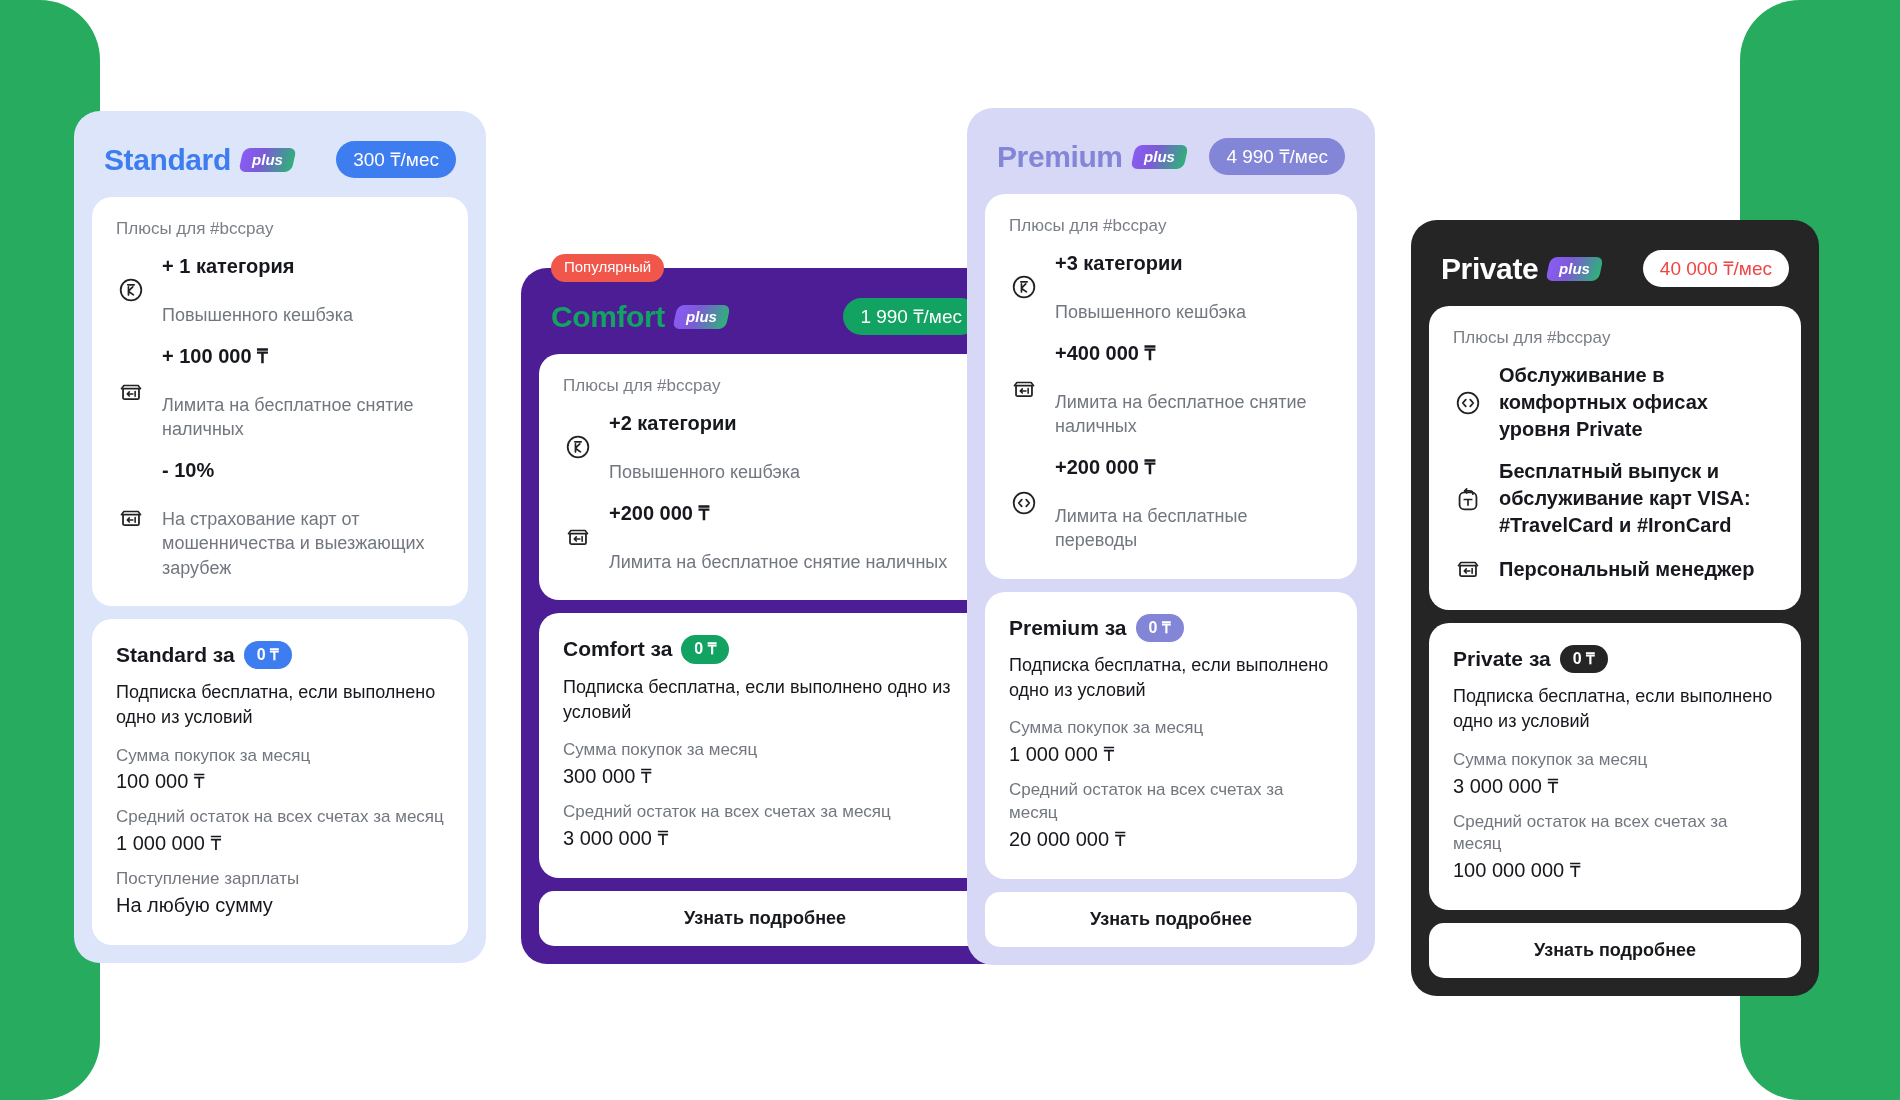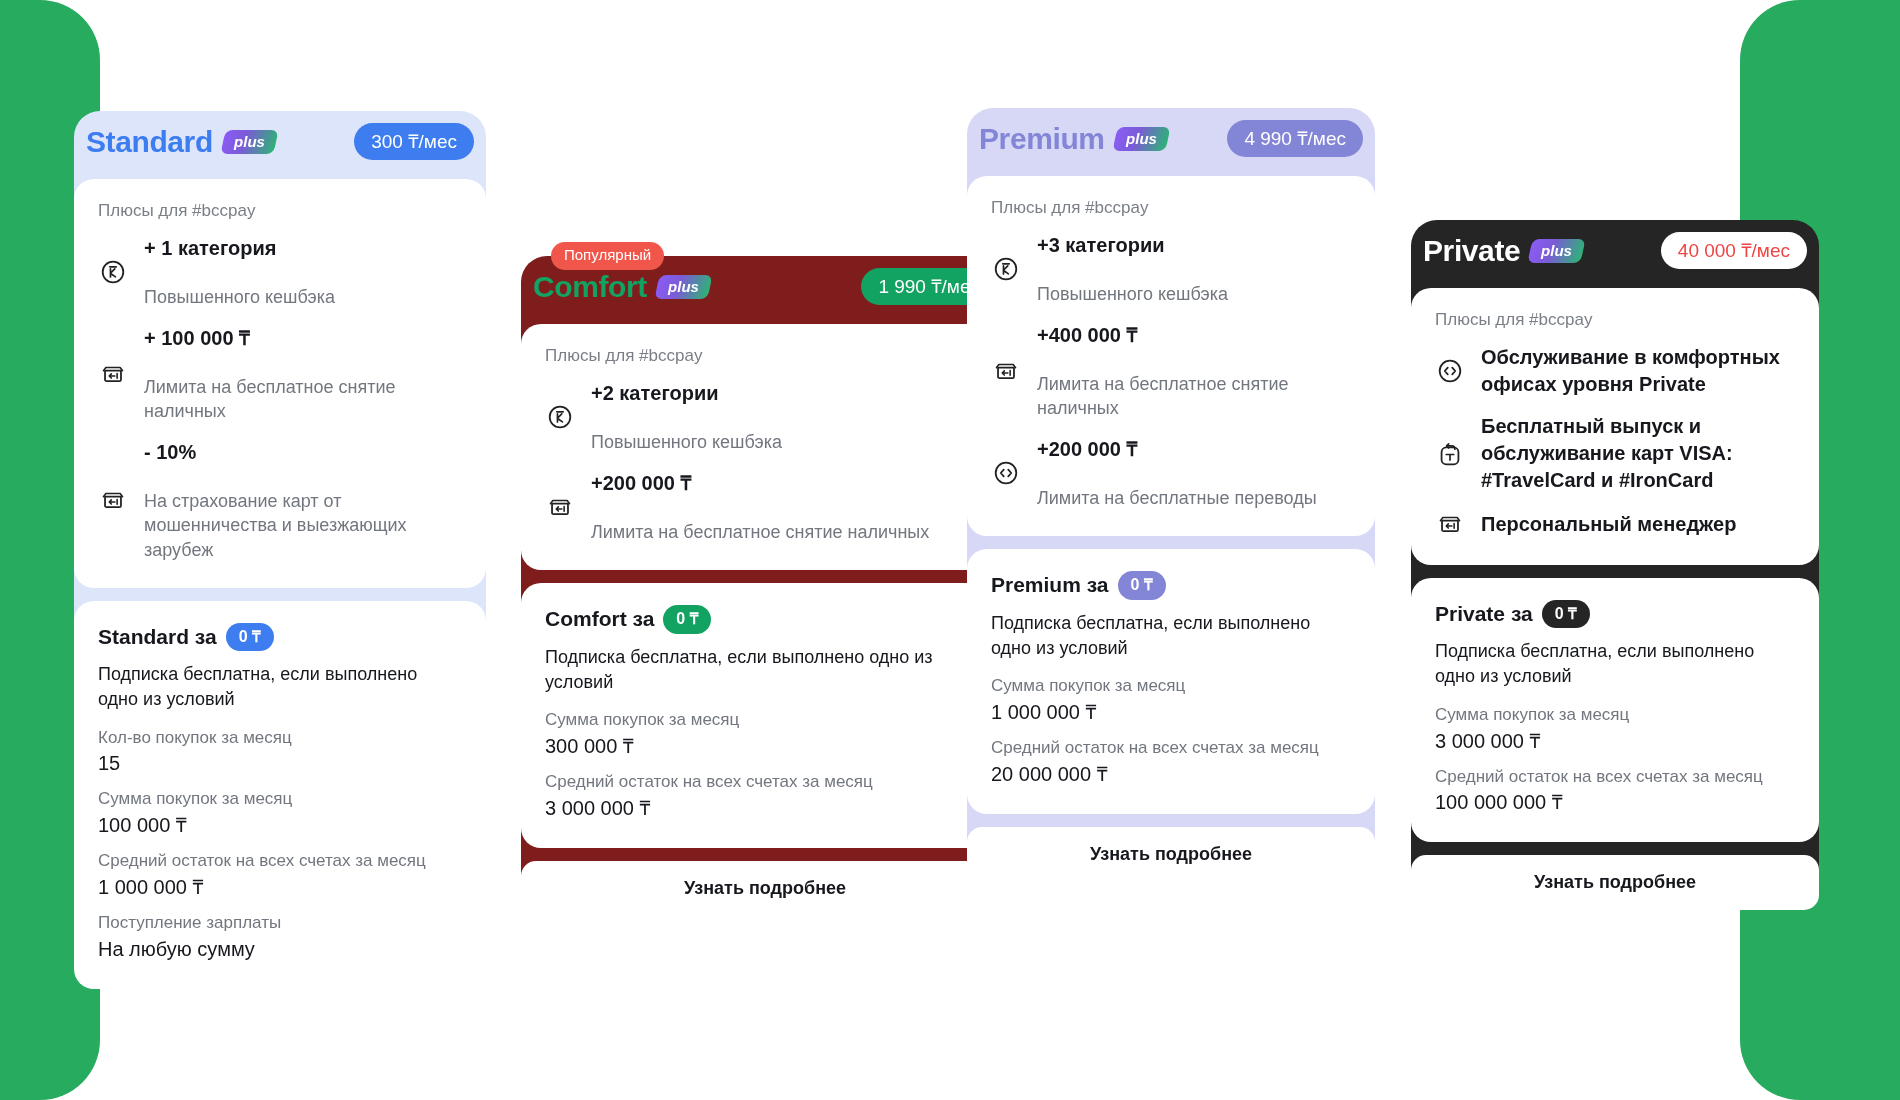--- a/index.html
+++ b/index.html
@@ -18,20 +18,21 @@
   }
   .green-right {
     position: absolute; right: -120px; top: 0; width: 280px; height: 1100px;
     background: #27ab5f; border-radius: 60px 0 0 60px;
   }
 
   
   .card {
     position: absolute;
     border-radius: 26px;
+    padding: 18px;
     display: flex;
     flex-direction: column;
     gap: 13px;
   }
   .card-head {
     display: flex; align-items: center; justify-content: space-between;
     padding: 12px 12px 6px 12px;
   }
   .brand { display: flex; align-items: center; gap: 10px; }
   .brand-name {
@@ -99,22 +100,22 @@
   
   #card-standard {
     left: 74px; top: 111px; width: 412px;
     background: #dde5fb;
   }
   #card-standard .brand-name { color:#3d7df0; }
   #card-standard .price-pill { background:#3d7df0; }
   #card-standard .zero-pill  { background:#3d7df0; }
 
   #card-comfort {
-    left: 521px; top: 256px; width: 488px;
-    background: #7f1d1d;
+    left: 521px; top: 268px; width: 488px;
+    background: #4c1d95;
   }
   #card-comfort .brand-name { color:#12a262; }
   #card-comfort .price-pill { background:#12a262; }
   #card-comfort .zero-pill  { background:#12a262; }
 
   #card-premium {
     left: 967px; top: 108px; width: 408px;
     background: #d7d8f6;
   }
   #card-premium .brand-name { color:#8386d6; }
@@ -190,24 +191,20 @@
             </div>
           </div>
         </div>
         <div class="panel">
           <div class="cond-title">
             <span class="cond-title-text">Standard за</span>
             <span class="zero-pill">0 ₸</span>
           </div>
           <div class="cond-lead">Подписка бесплатна, если выполнено одно из условий</div>
           <div class="cond-row">
-            <div class="cond-label">Кол-во покупок за месяц</div>
-            <div class="cond-value">15</div>
-          </div>
-          <div class="cond-row">
             <div class="cond-label">Сумма покупок за месяц</div>
             <div class="cond-value">100 000 ₸</div>
           </div>
           <div class="cond-row">
             <div class="cond-label">Средний остаток на всех счетах за месяц</div>
             <div class="cond-value">1 000 000 ₸</div>
           </div>
           <div class="cond-row">
             <div class="cond-label">Поступление зарплаты</div>
             <div class="cond-value">На любую сумму</div>

